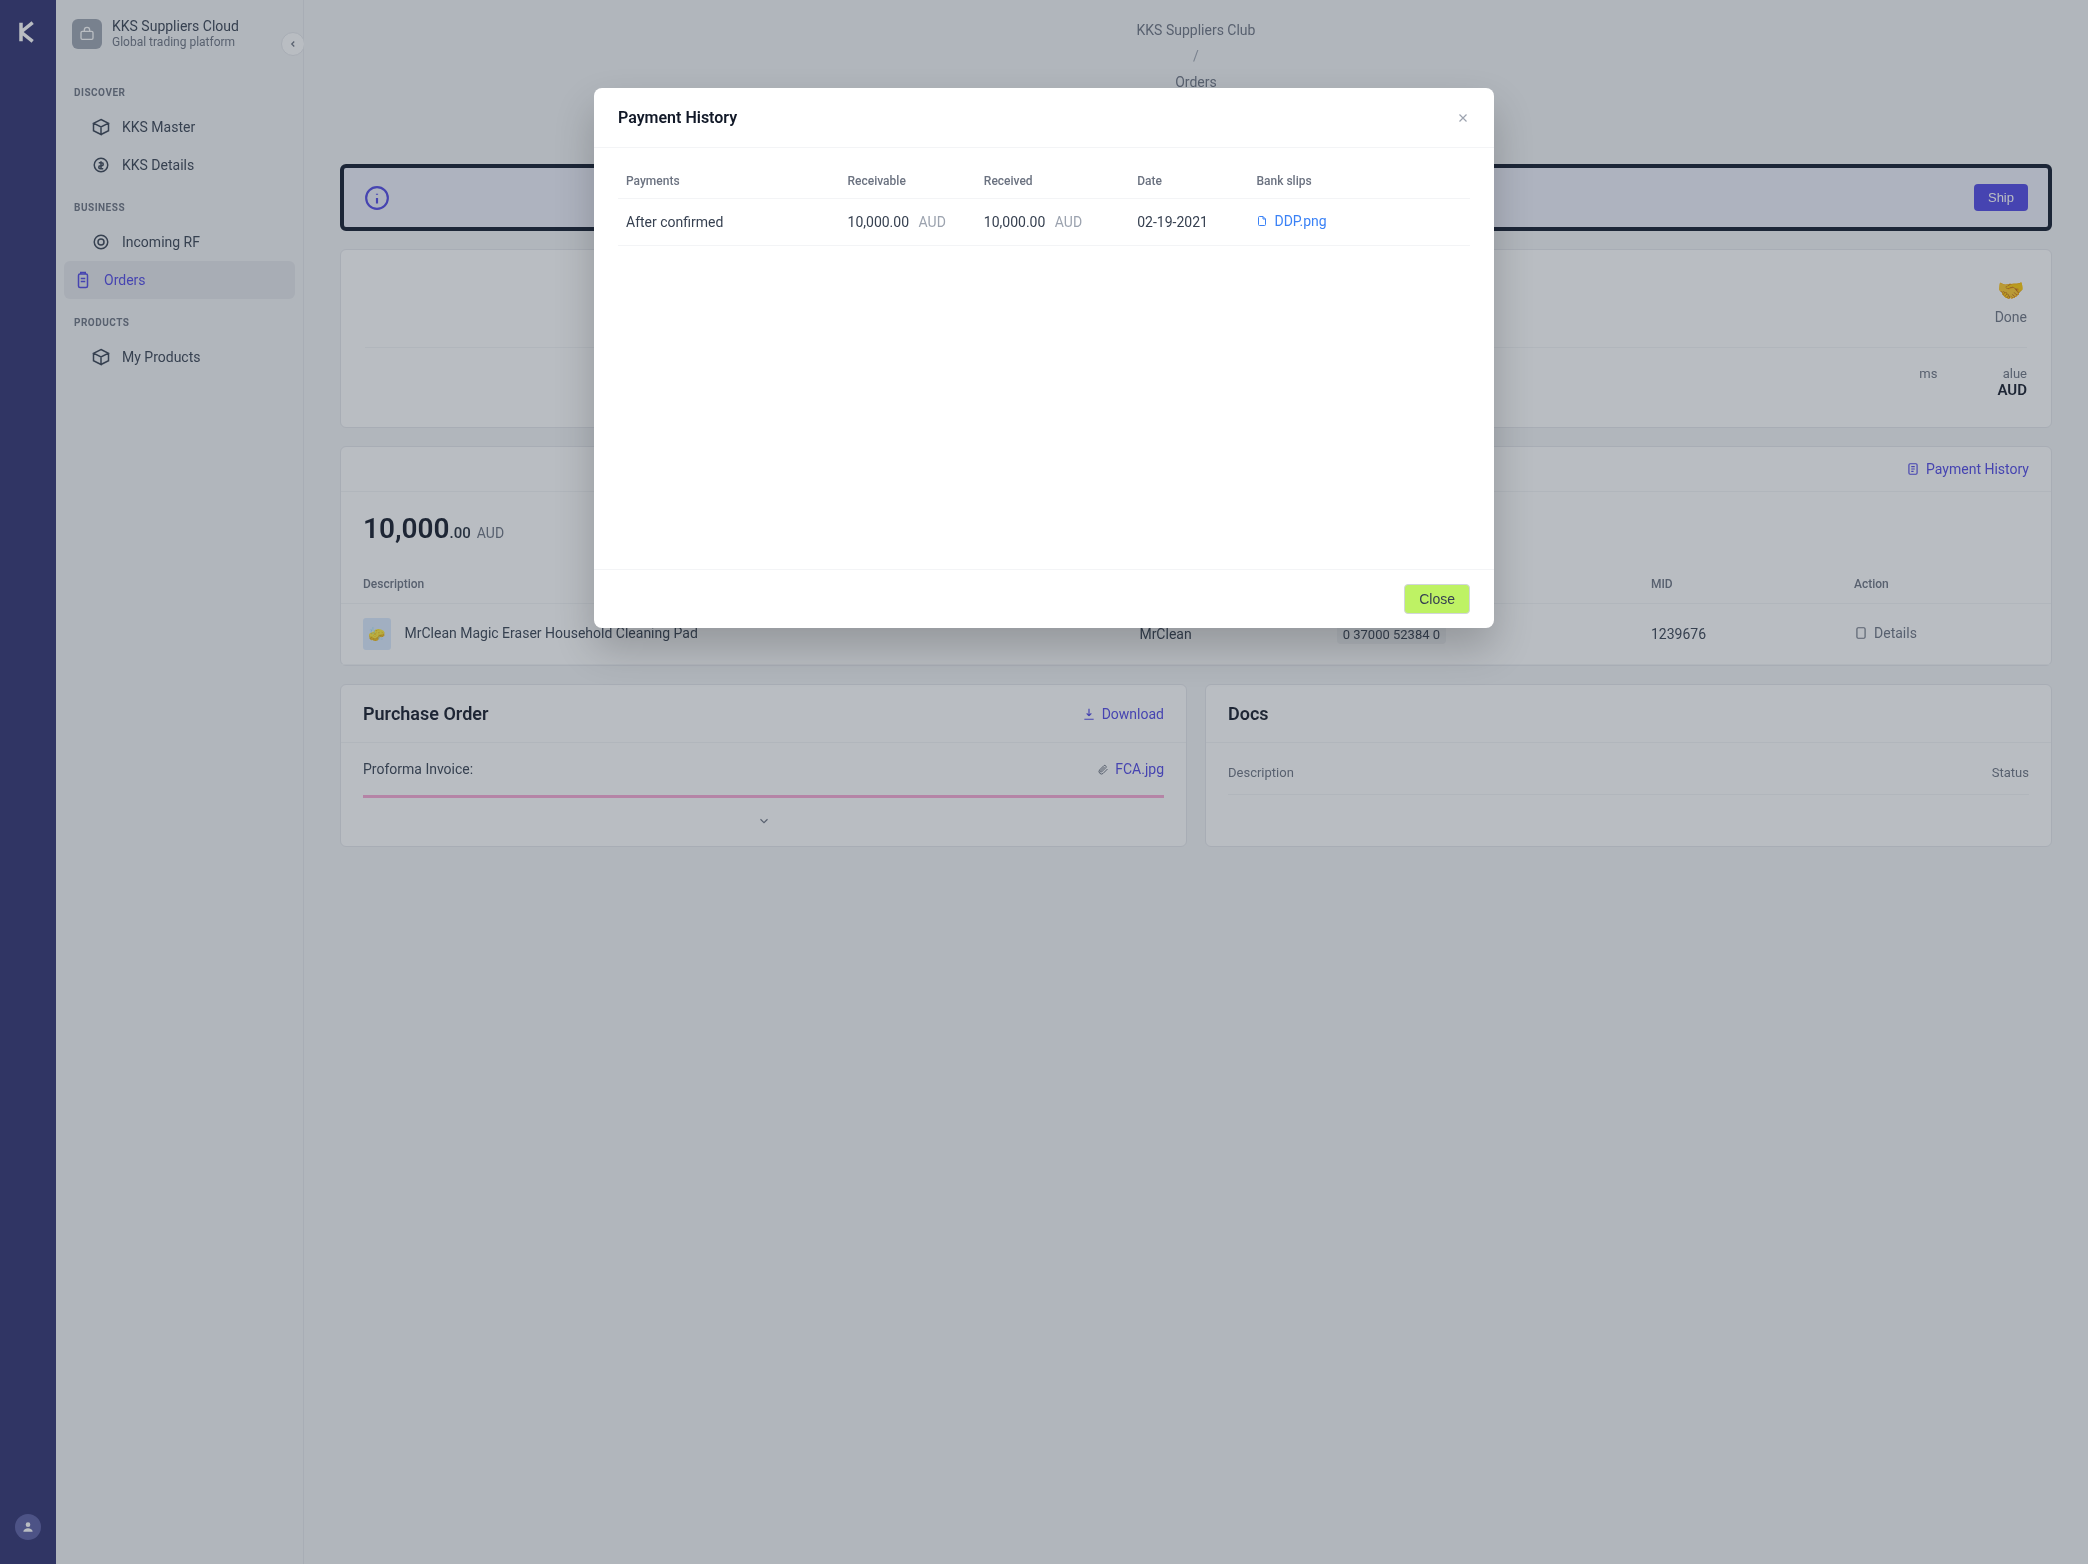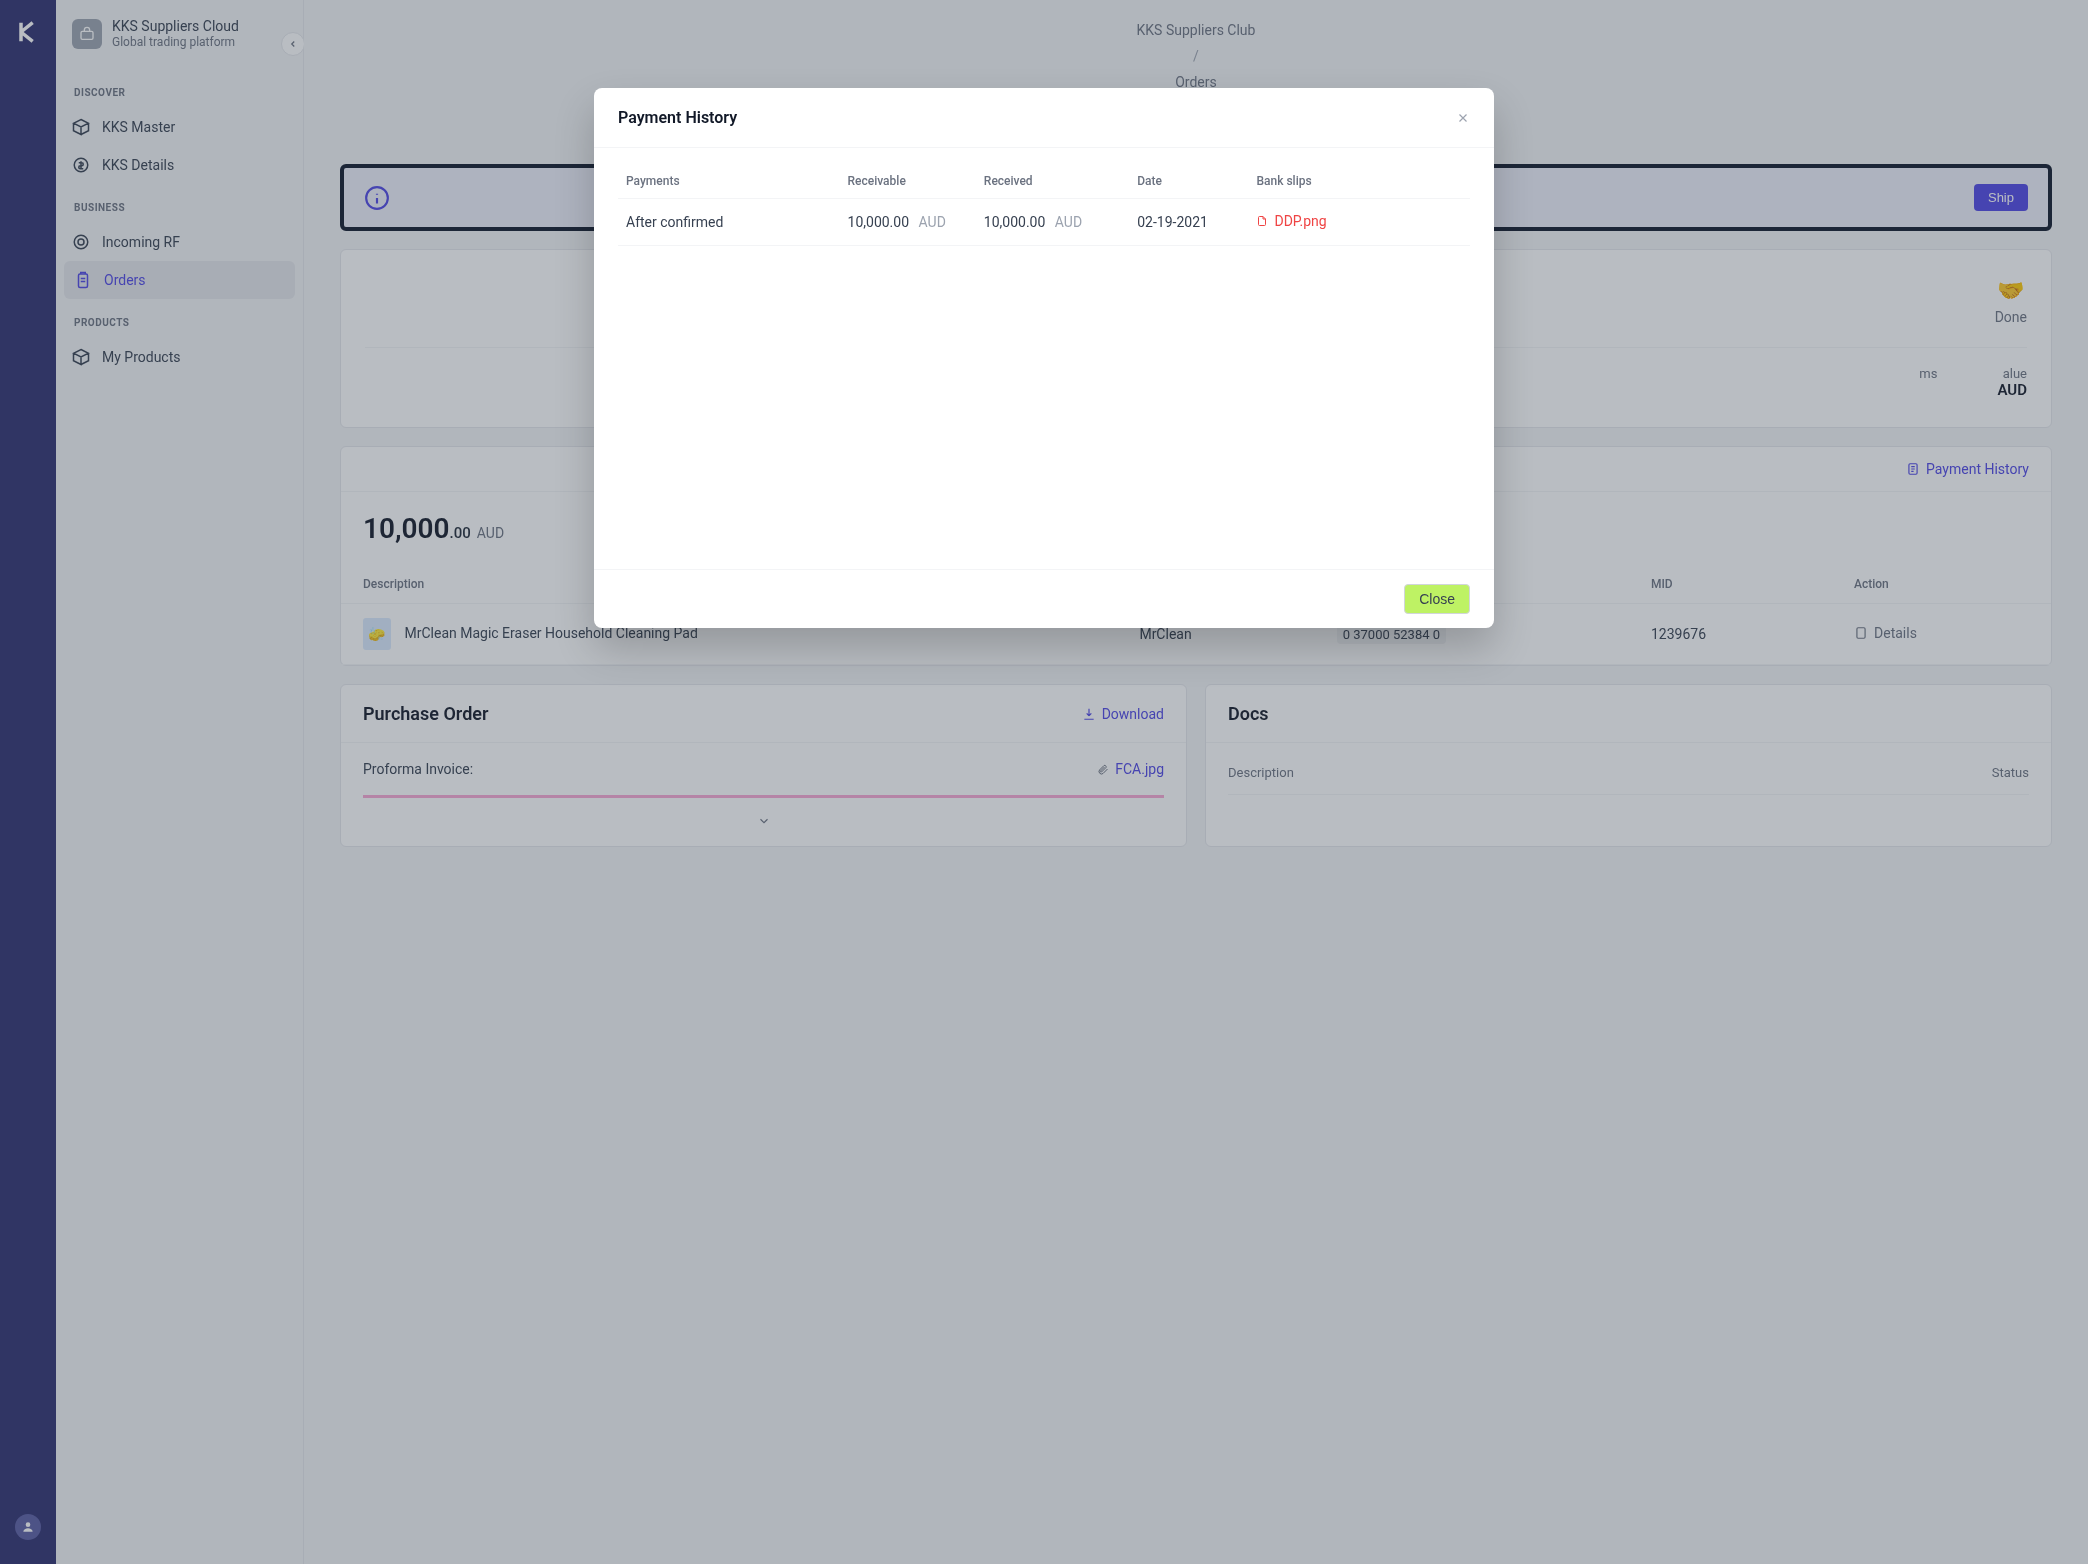--- a/index.html
+++ b/index.html
@@ -61,21 +61,21 @@
     display: flex; align-items: center; justify-content: center;
     font-size: 12px; color: #6b7280;
   }
   .nav-section-title {
     font-size: 10px; font-weight: 700; letter-spacing: 0.5px;
     color: #6b7280; text-transform: uppercase;
     padding: 18px 18px 10px 18px;
   }
   .nav-item {
     display: flex; align-items: center; gap: 12px;
-    padding: 10px 16px;
+    padding: 10px 36px;
     color: #374151; cursor: pointer;
     font-size: 14px;
   }
   .nav-item.active {
     background: #e5e7eb; color: #4f46e5;
     border-radius: 6px; margin: 0 8px; padding: 10px 10px;
   }
   .nav-icon { width: 18px; height: 18px; flex-shrink: 0; }
 
   
@@ -189,21 +189,21 @@
   .ptbl { width: 100%; border-collapse: collapse; }
   .ptbl th {
     text-align: left; font-size: 12px; font-weight: 500; color: #6b7280;
     padding: 10px 8px; border-bottom: 1px solid #f3f4f6;
   }
   .ptbl td {
     padding: 14px 8px; font-size: 14px; color: #374151;
     border-bottom: 1px solid #f3f4f6;
   }
   .ptbl .cur-span { color: #9ca3af; margin-left: 6px; }
-  .slip-link { color: #ef4444; display: inline-flex; gap: 6px; align-items: center; }
+  .slip-link { color: #3b82f6; display: inline-flex; gap: 6px; align-items: center; }
   .modal-foot {
     display: flex; justify-content: flex-end;
     padding: 14px 24px; border-top: 1px solid #f3f4f6;
   }
   .close-btn {
     background: #bef264; border: 1px solid #d1d5db; color: #374151;
     padding: 6px 14px; border-radius: 4px; font-size: 14px;
   }
 
   svg { display: block; }

